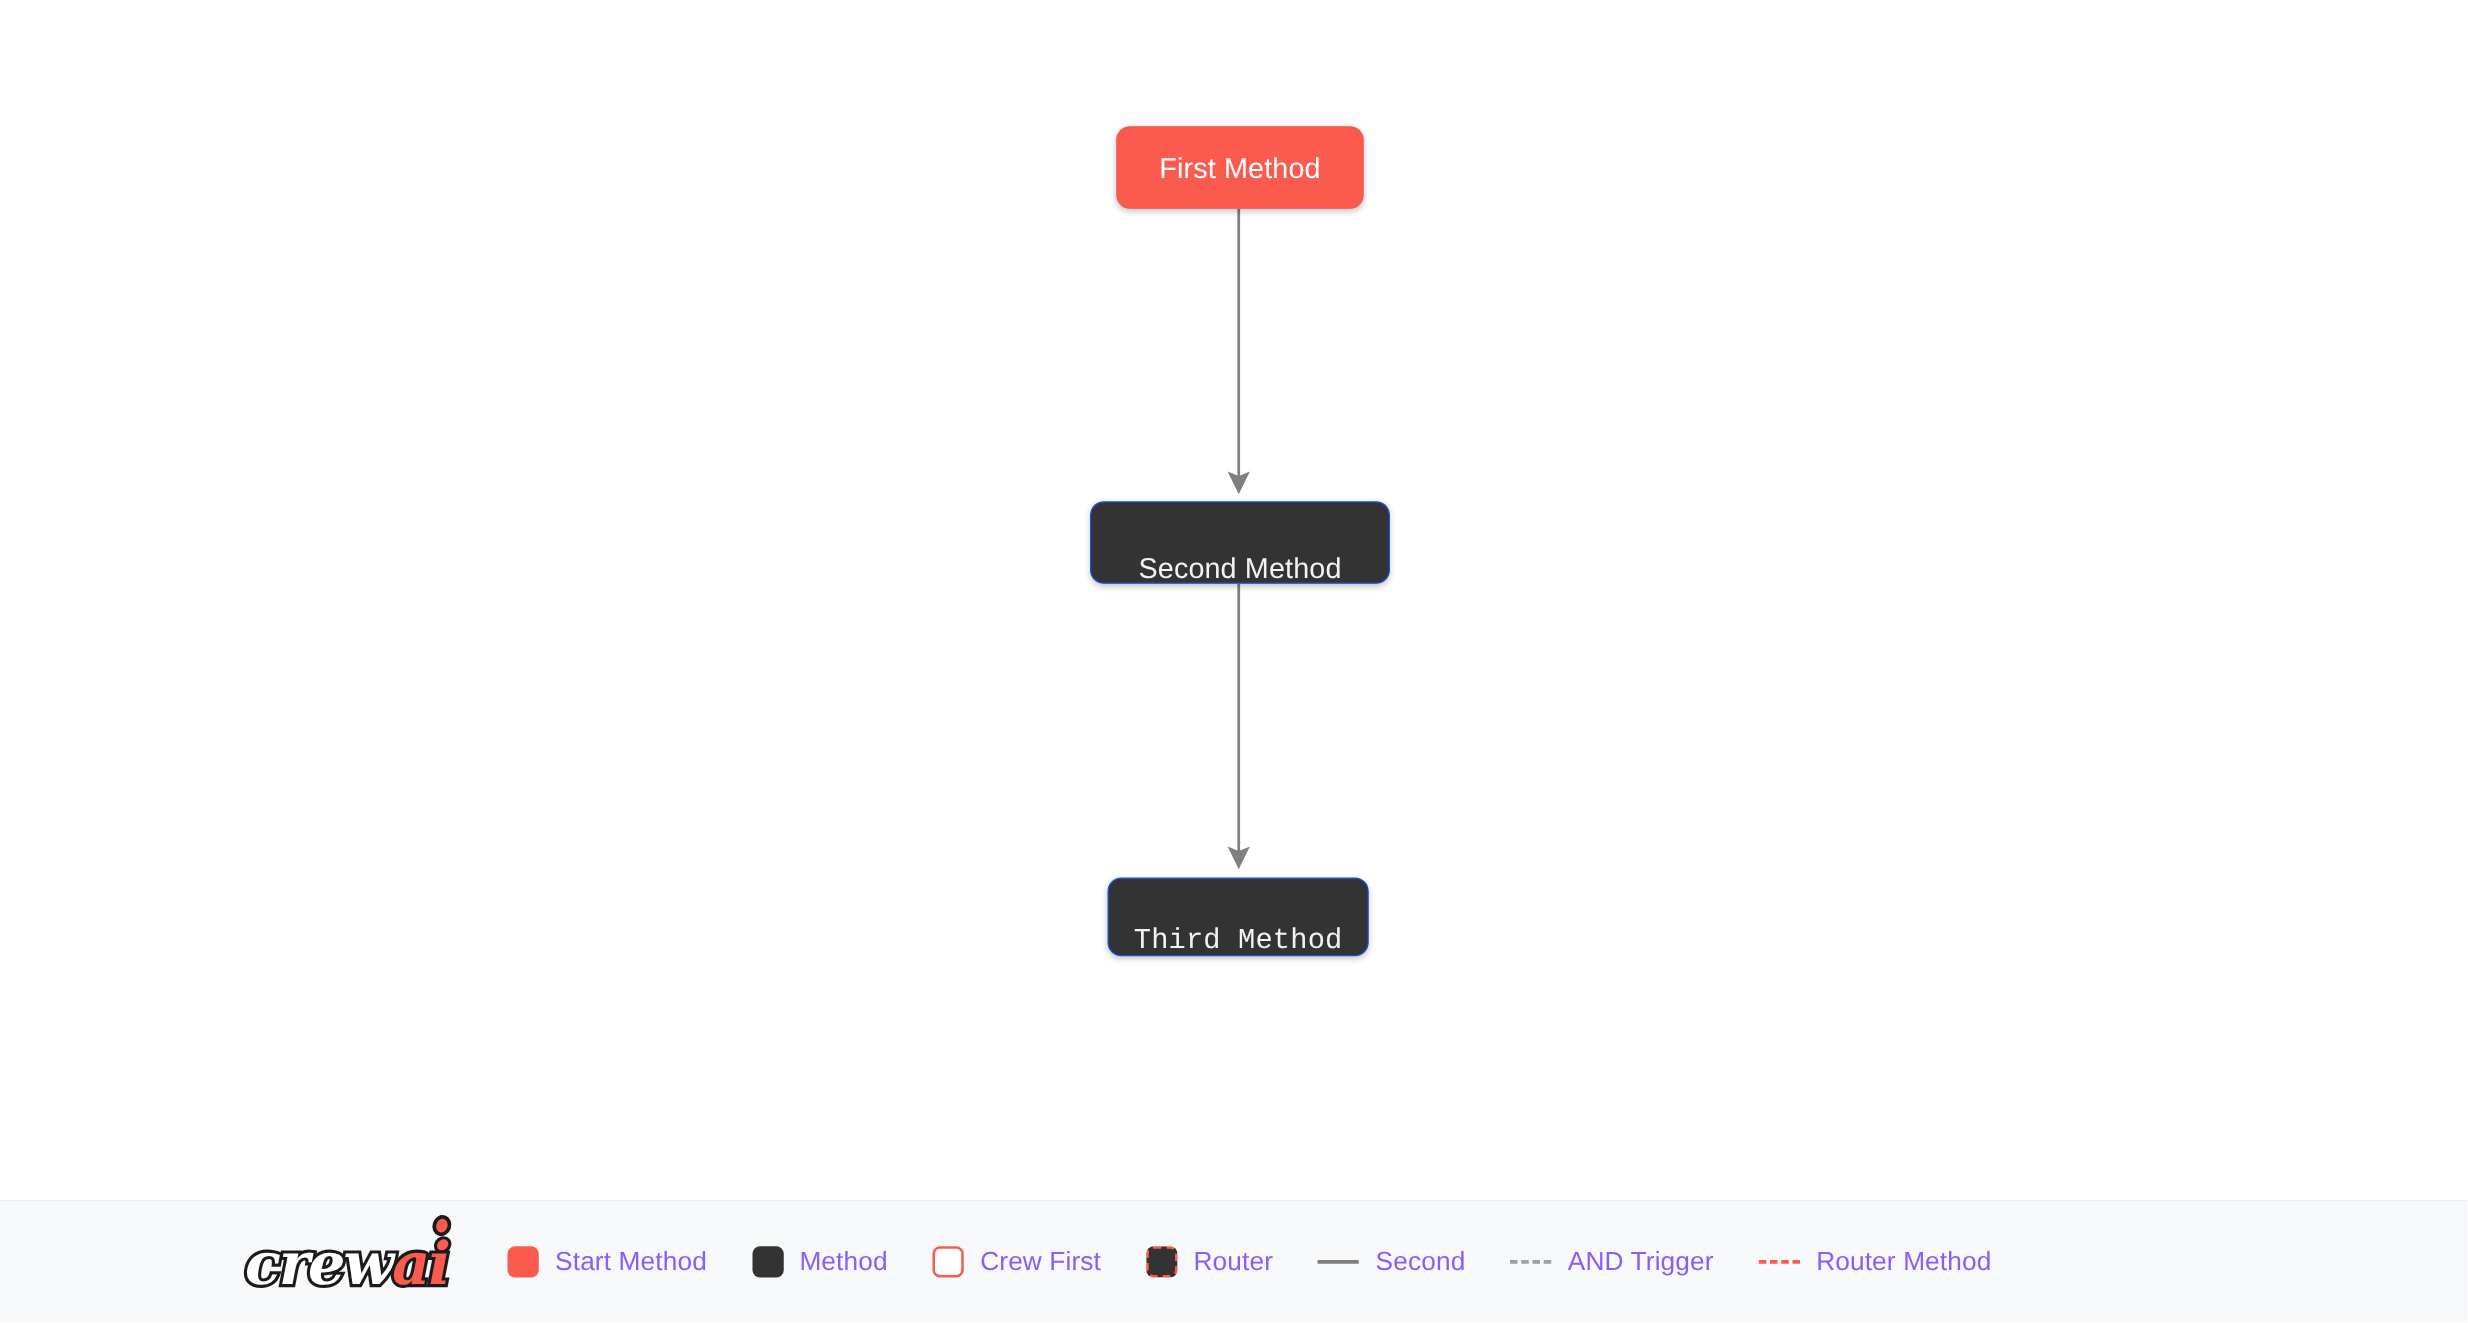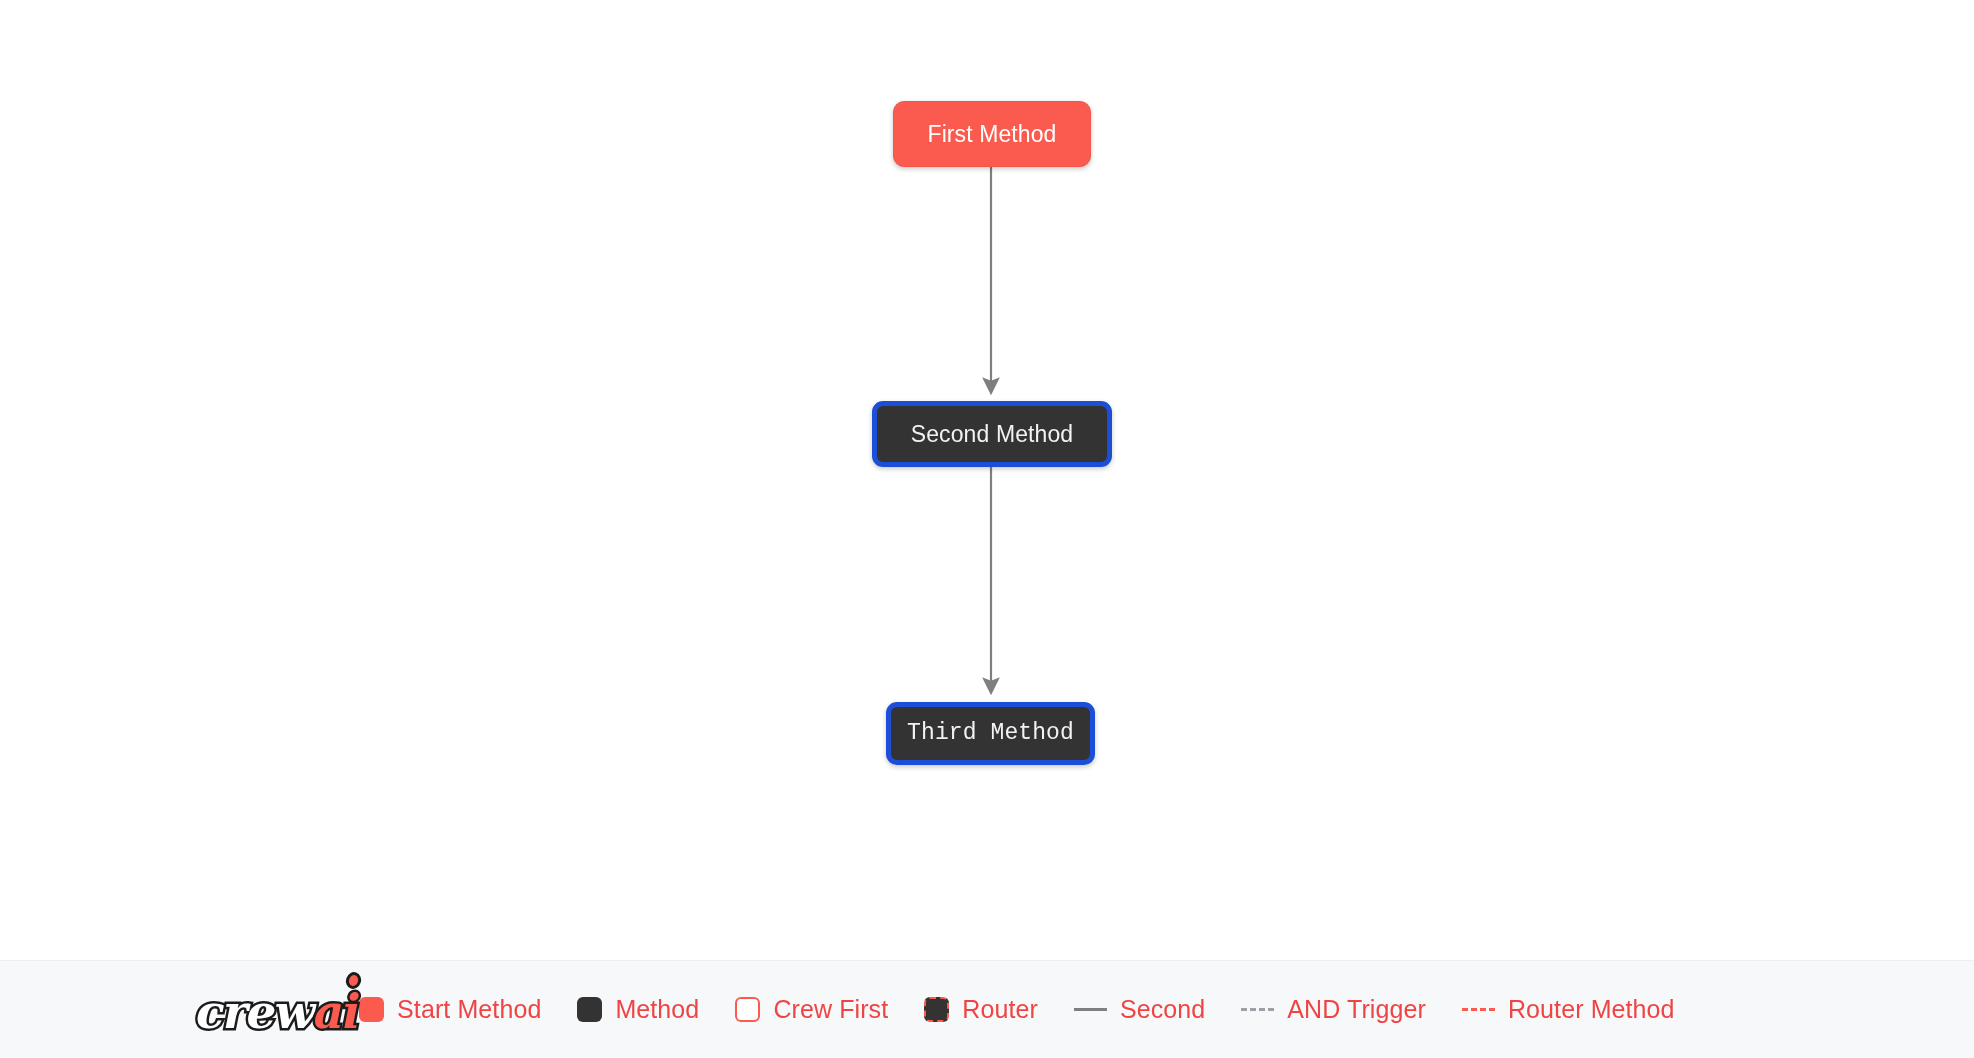--- a/index.html
+++ b/index.html
@@ -50,21 +50,22 @@
 
   .flow-node.start {
     background: #fb5a4f;
     color: #ffffff;
     border: 1px solid #f4554a;
   }
 
   .flow-node.method {
     background: #333333;
     color: #f2f2f2;
-    border: 5px solid #1d4ed8;
+    border: 1px solid #1d4ed8;
+    align-items: flex-end;
   }
 
   
 
   
   #legend-bar {
     position: absolute;
     left: 0;
     top: 960px;
     width: 1974px;
@@ -72,20 +73,21 @@
     background: #f7f8fa;
     border-top: 1px solid #eceef1;
     display: flex;
     align-items: center;
     padding-left: 196px;
   }
 
   #brand-logo {
     display: flex;
     align-items: center;
+    margin-right: 47px;
     flex: 0 0 auto;
   }
 
   .logo-text {
     font-family: "DejaVu Serif", "Liberation Serif", serif;
     font-size: 47px;
     font-weight: bold;
     font-style: italic;
     line-height: 1;
     letter-spacing: -1.5px;
@@ -121,22 +123,22 @@
   }
 
   .legend-item {
     display: flex;
     align-items: center;
     margin-right: 36px;
     white-space: nowrap;
   }
 
   .legend-label {
-    font-size: 25px;
-    color: #ef4444;
+    font-size: 21px;
+    color: #8b5cf6;
     line-height: 1;
     letter-spacing: 0.1px;
   }
 
   
   .sw {
     width: 25px;
     height: 25px;
     border-radius: 6px;
     margin-right: 13px;

